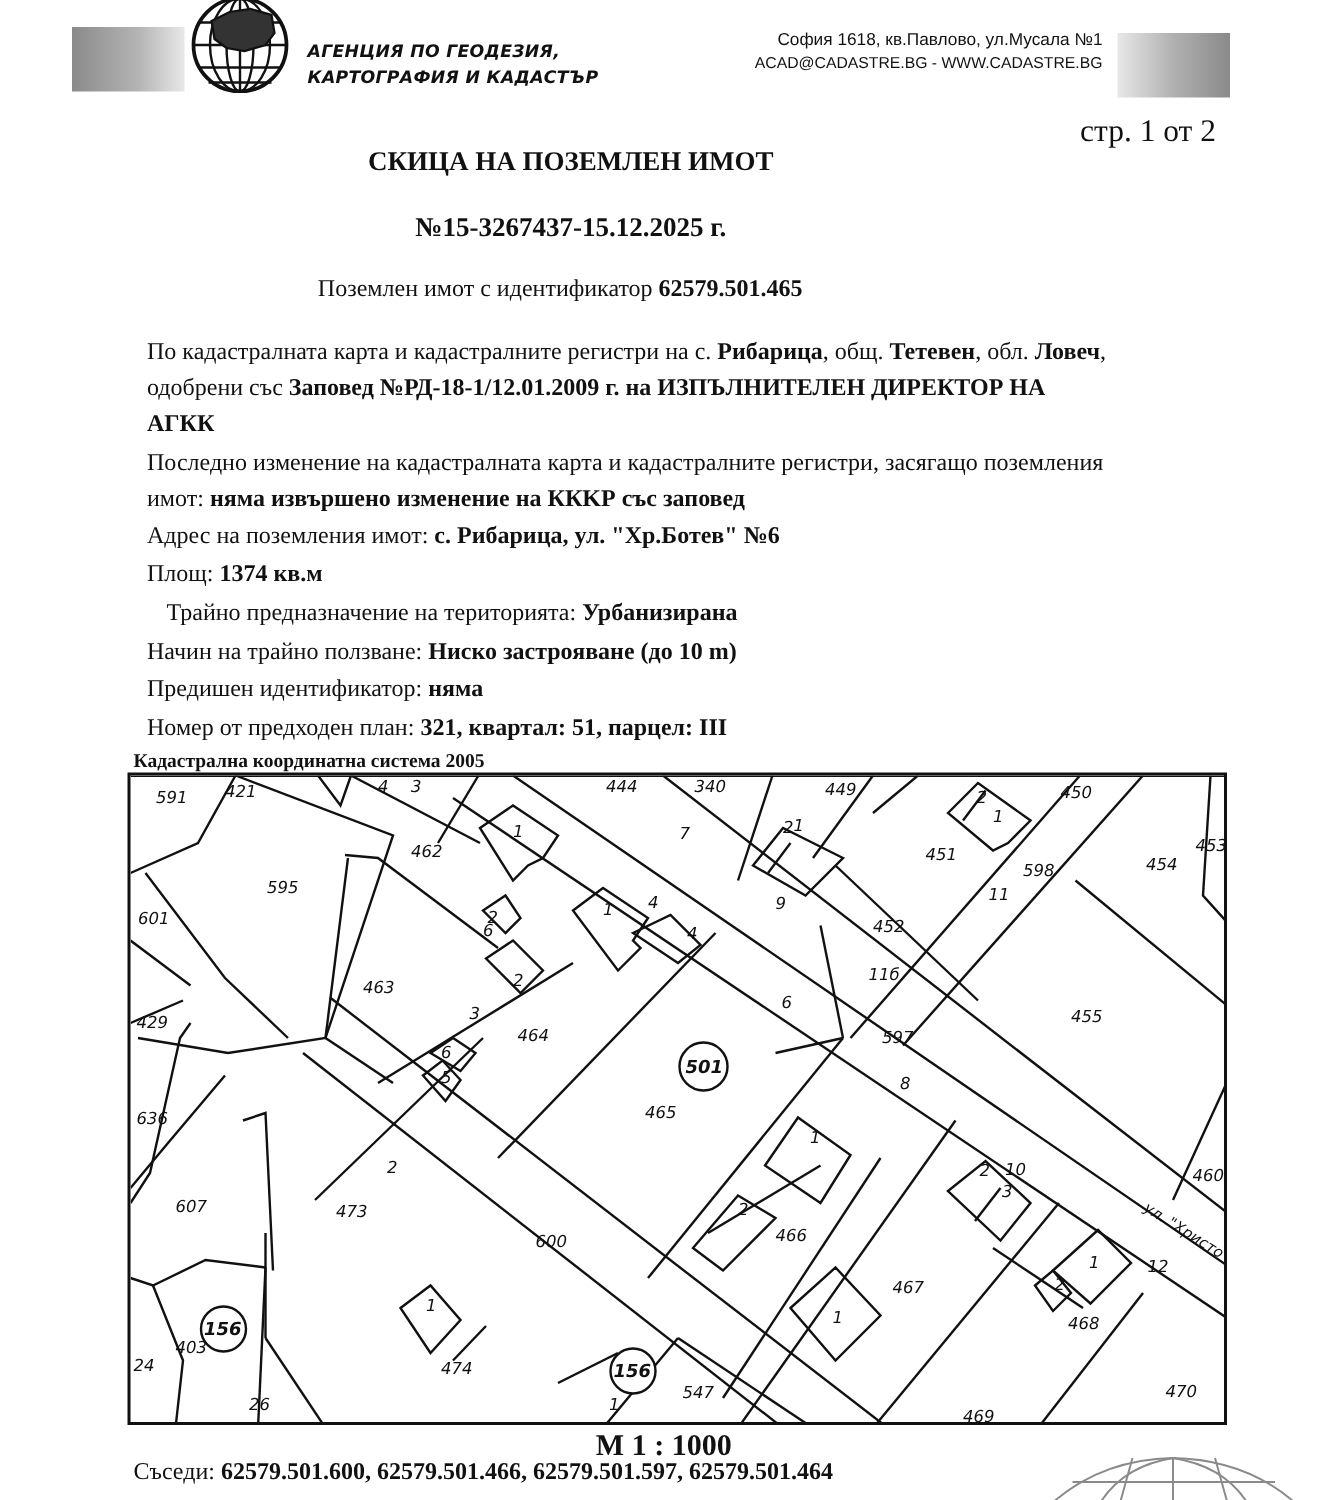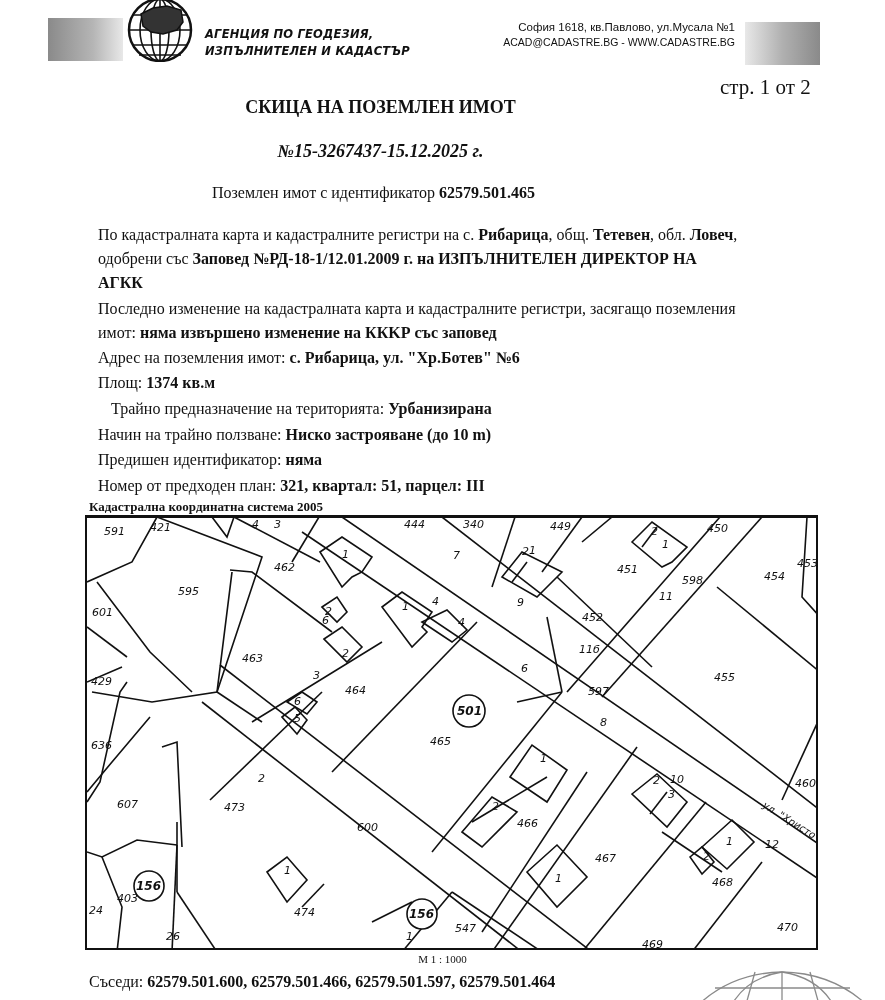--- a/index.html
+++ b/index.html
@@ -8,21 +8,21 @@
   .hdr-bar { background:linear-gradient(90deg,#8a8a8a 0%, #b5b5b5 60%, #e8e8e8 100%); }
   .hdr-bar-r { background:linear-gradient(90deg,#e8e8e8 0%, #b0b0b0 50%, #8a8a8a 100%); }
   .agency { font-family:"DejaVu Sans", sans-serif; font-weight:bold; font-style:italic; font-size:11.5px; letter-spacing:0.2px; line-height:17px; color:#111; }
   .contact { font-family:"Liberation Sans", sans-serif; font-size:11.5px; line-height:14.5px; text-align:right; color:#111; }
   .contact .email { font-size:10.5px;text-align:right; }
   .pageno { font-family:"Liberation Serif", serif; font-size:21px; }
   .title { font-family:"Liberation Serif", serif; font-weight:bold; font-size:18px; text-align:center; width:761px; left:0; }
   .line { font-family:"Liberation Serif", serif; font-size:16px; line-height:24.5px; white-space:nowrap; }
   .b { font-weight:bold; }
   .coord { font-family:"Liberation Serif", serif; font-weight:bold; font-size:13px; }
-  .scale { font-family:"Liberation Serif", serif; font-weight:normal; font-size:11px; }
+  .scale { font-family:"Liberation Serif", serif; font-weight:bold; font-size:20px; }
   .neighbors { font-family:"Liberation Serif", serif; font-size:16px; }
   .map { left:85px; top:515px; width:733px; height:435px; border:2.5px solid #111; box-sizing:border-box; overflow:hidden; background:#fff; }
   svg text { font-family:"DejaVu Sans", sans-serif; font-style:italic; font-size:11px; fill:#111; }
 </style>
 </head>
 <body>
 
 <div class="abs hdr-bar" style="left:48px; top:18px; width:75px; height:43px;"></div>
 <div class="abs" style="left:123px; top:0px; width:75px; height:62px;">
   <svg width="75" height="62" viewBox="0 0 75 62">
@@ -34,31 +34,31 @@
       <line x1="9" y1="15" x2="65" y2="15"></line>
       <line x1="6" y1="30" x2="68" y2="30"></line>
       <line x1="9" y1="45" x2="65" y2="45"></line>
       <line x1="16" y1="55" x2="58" y2="55"></line>
     </g>
     <path d="M18 14 L30 8 L44 6 L58 10 L60 22 L54 30 L40 34 L28 32 L20 26 Z" fill="#333" stroke="#111" stroke-width="1.5"></path>
   </svg>
 </div>
 <div class="abs agency" style="left:205px; top:26px;">
   <div>АГЕНЦИЯ ПО ГЕОДЕЗИЯ,</div>
-  <div>ИЗПЪЛНИТЕЛЕН И КАДАСТЪР</div>
+  <div>КАРТОГРАФИЯ И КАДАСТЪР</div>
 </div>
 <div class="abs contact" style="left:470px; top:20px; width:265px;">
   <div>София 1618, кв.Павлово, ул.Мусала №1</div>
   <div class="email">ACAD@CADASTRE.BG - WWW.CADASTRE.BG</div>
 </div>
 <div class="abs hdr-bar-r" style="left:745px; top:22px; width:75px; height:43px;"></div>
 <div class="abs pageno" style="left:720px; top:75px;">стр. 1 от 2</div>
 
 <div class="abs title" style="top:97px;">СКИЦА НА ПОЗЕМЛЕН ИМОТ</div>
-<div class="abs title" style="top:141px;font-style:italic;">№15-3267437-15.12.2025 г.</div>
+<div class="abs title" style="top:141px;">№15-3267437-15.12.2025 г.</div>
 <div class="abs line" style="left:0; width:747px; text-align:center; top:181px;">
   <span>Поземлен имот с идентификатор </span><span class="b">62579.501.465</span>
 </div>
 
 <div class="abs line" style="left:98px; top:223px;">
   <span>По кадастралната карта и кадастралните регистри на с. </span><span class="b">Рибарица</span><span>, общ. </span><span class="b">Тетевен</span><span>, обл. </span><span class="b">Ловеч</span><span>,</span>
 </div>
 <div class="abs line" style="left:98px; top:247px;">
   <span>одобрени със </span><span class="b">Заповед №РД-18-1/12.01.2009 г. на ИЗПЪЛНИТЕЛЕН ДИРЕКТОР НА</span>
 </div>

